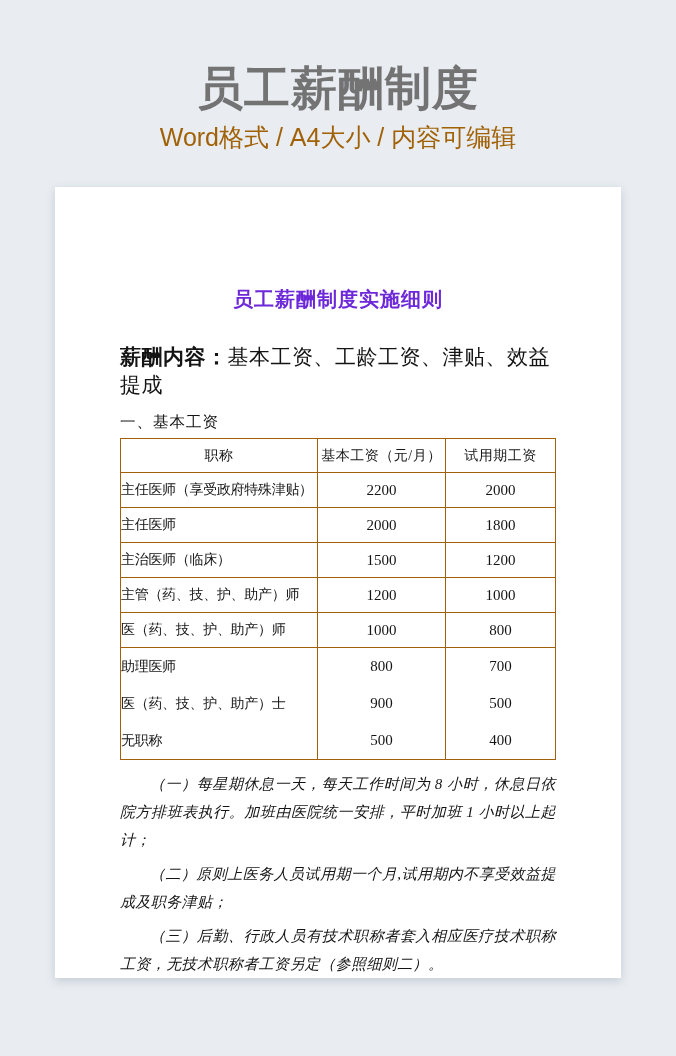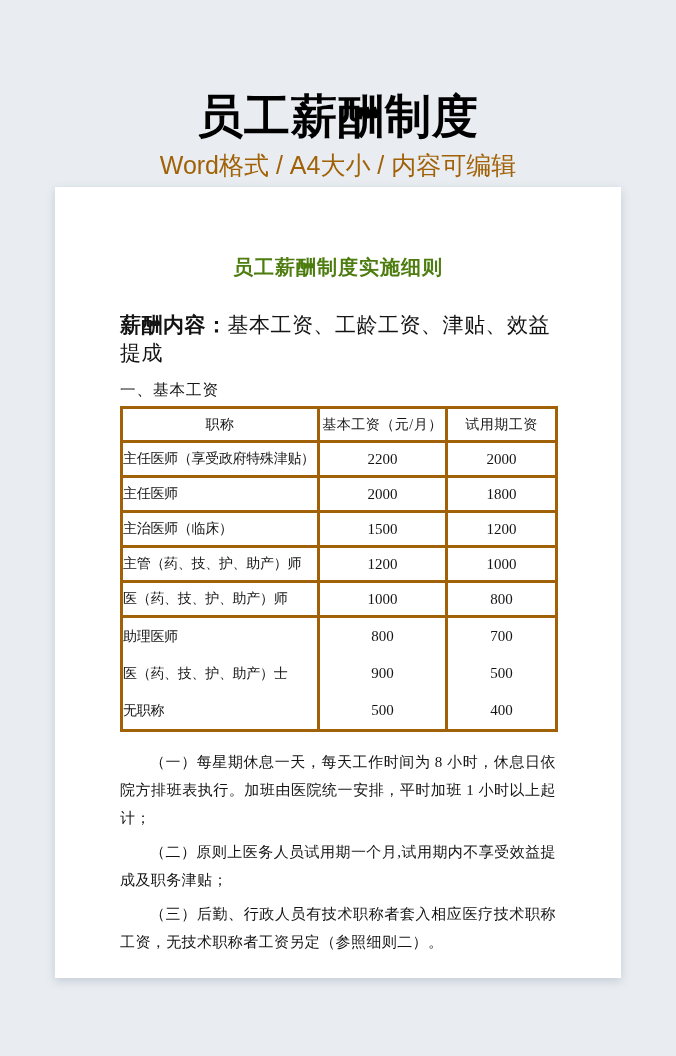--- a/index.html
+++ b/index.html
@@ -14,26 +14,26 @@
   }
 
   
   .promo-header {
     position: absolute;
     top: 0; left: 0;
     width: 676px;
     text-align: center;
   }
   .promo-title {
-    margin-top: 90px;
+    margin-top: 62px;
     font-size: 46px;
     line-height: 52px;
     font-weight: 800;
     letter-spacing: 1px;
-    color: #000000;
+    color: #737373;
   }
   .promo-subtitle {
     margin-top: 9px;
     font-size: 25px;
     line-height: 28px;
     font-weight: 400;
     color: #a16207;
   }
 
   
@@ -45,26 +45,26 @@
     height: 791px;
     background: #ffffff;
     box-shadow: 0 3px 9px rgba(70, 85, 110, 0.22);
     font-family: "Liberation Serif", "DejaVu Serif", serif;
     color: #141414;
   }
   .doc-inner {
     padding: 0 65px;
   }
   .doc-title {
-    margin-top: 67px;
+    margin-top: 99px;
     text-align: center;
     font-size: 20px;
     font-weight: bold;
     letter-spacing: 1px;
-    color: #4d7c0f;
+    color: #6d28d9;
   }
   .intro-line {
     margin-top: 30px;
     font-size: 21px;
     letter-spacing: 0.5px;
   }
   .intro-label { font-weight: bold; }
   .section-heading {
     margin-top: 13px;
     font-size: 15.5px;
@@ -76,21 +76,21 @@
     margin-top: 5px;
     border-collapse: collapse;
     table-layout: fixed;
     width: 435px;
     color: #141414;
   }
   .salary-table col.c1 { width: 197px; }
   .salary-table col.c2 { width: 128px; }
   .salary-table col.c3 { width: 110px; }
   .salary-table th, .salary-table td {
-    border: 3px solid #a16207;
+    border: 1px solid #a16207;
     font-weight: normal;
     font-size: 14px;
     padding: 0;
   }
   .salary-table tr.head-row { height: 34px; }
   .salary-table tr.data-row { height: 35px; }
   .salary-table tr.merged-row { height: 112px; }
   .salary-table th { text-align: center; letter-spacing: 0.5px; }
   td.cell-title {
     text-align: left;
@@ -102,21 +102,21 @@
   td.cell-num { text-align: center; font-size: 15px; }
   td.cell-multi { vertical-align: top; }
   .m-line {
     height: 37px;
     display: flex;
     align-items: center;
   }
   td.cell-multi .m-line.num { justify-content: center; font-size: 15px; }
 
   
-  .doc-paragraphs { margin-top: 16px; }
+  .doc-paragraphs { margin-top: 10px; font-style: italic; }
   .doc-paragraphs p {
     font-size: 15px;
     line-height: 28px;
     text-indent: 2em;
     text-align: justify;
     letter-spacing: 0.4px;
     margin-bottom: 6px;
     color: #141414;
   }
 </style>

